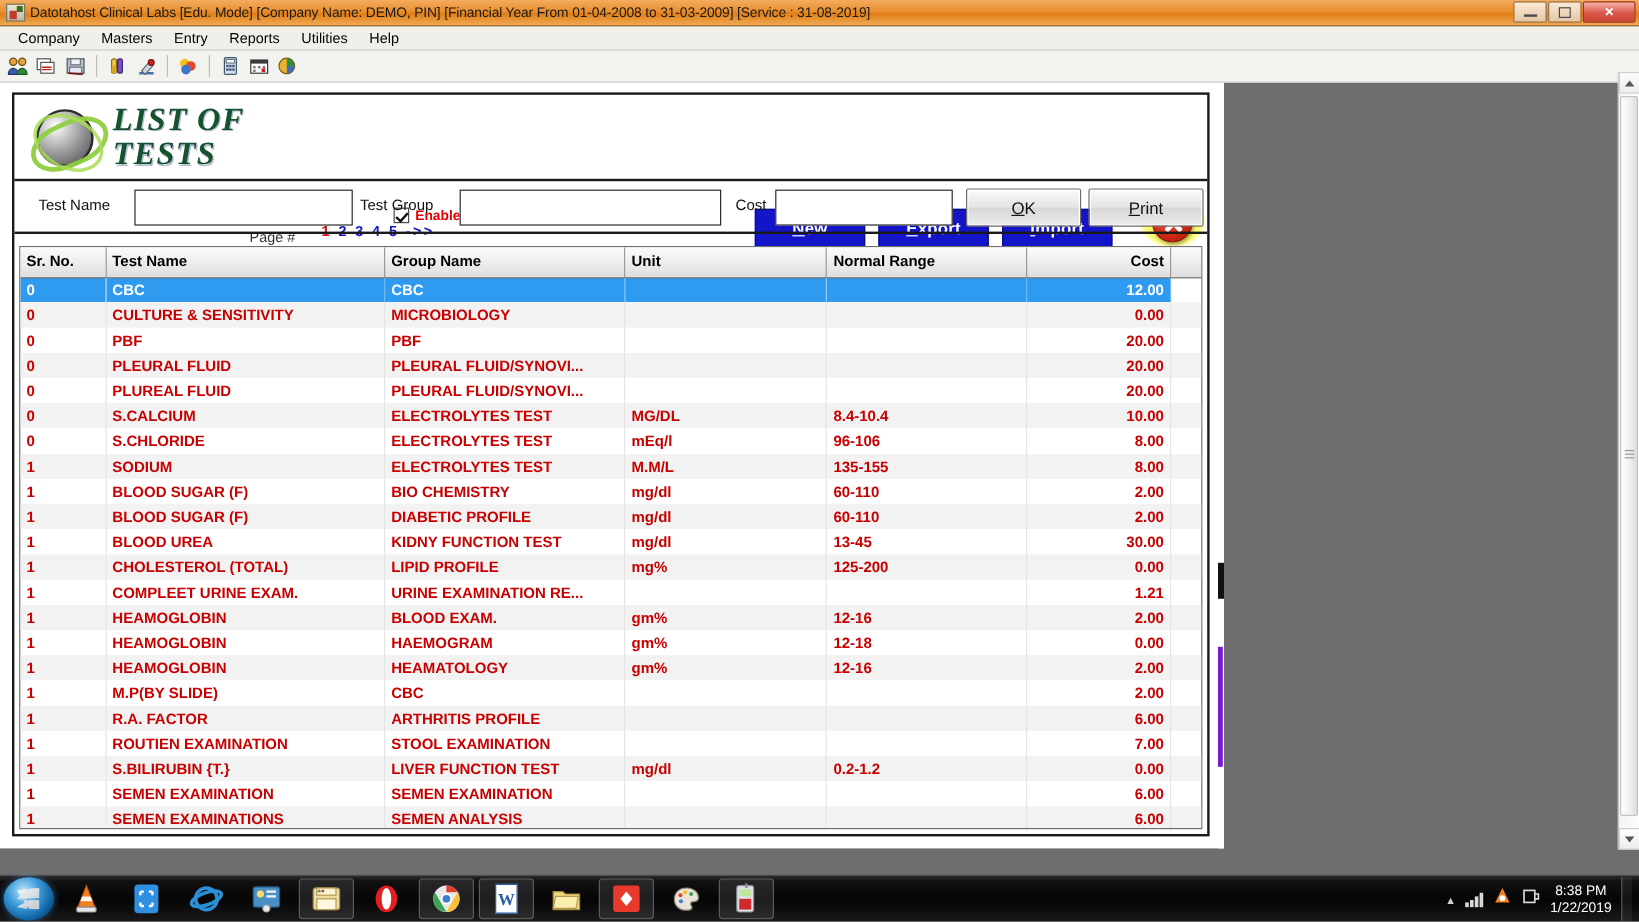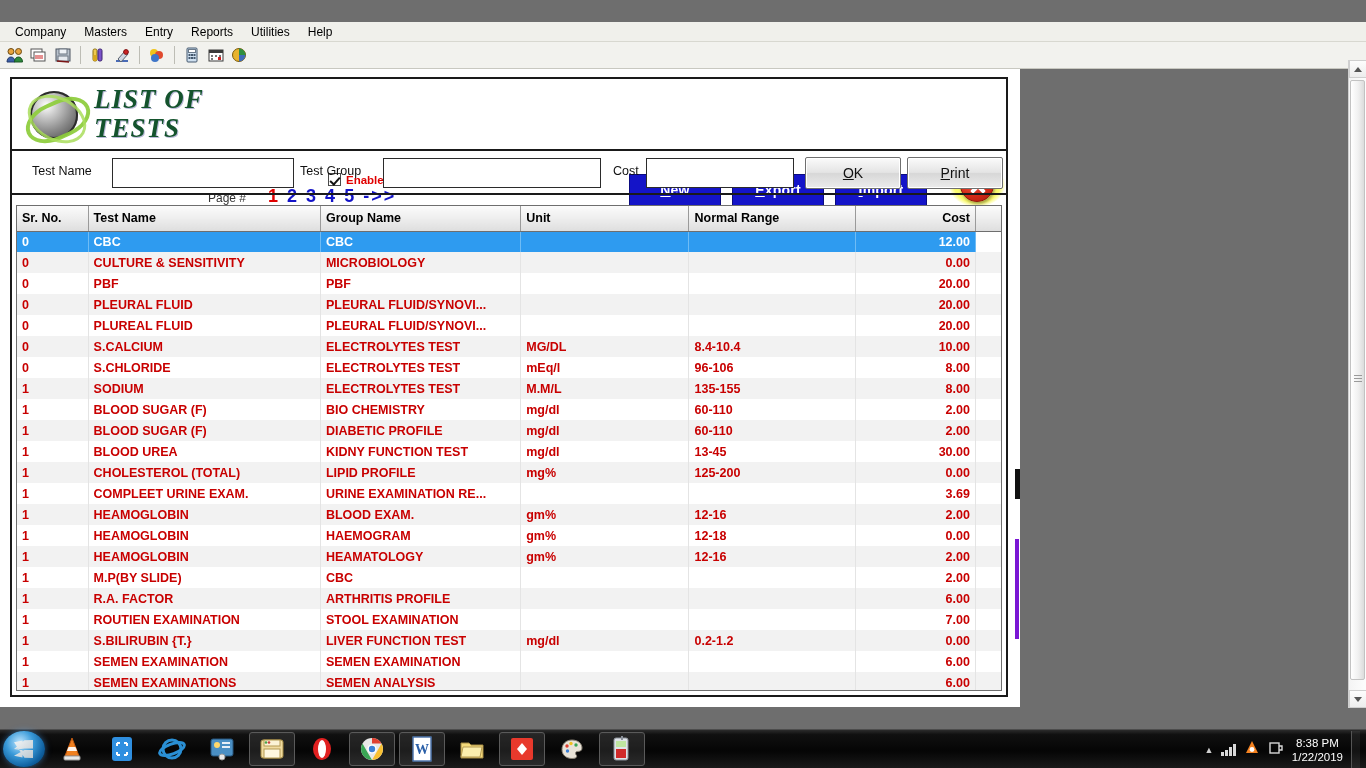--- a/index.html
+++ b/index.html
@@ -102,21 +102,21 @@
     transform: rotate(28deg); opacity:.85;
   }
   .ttl {
     position: absolute; left: 82px; top: 6px;
     font-family: "Liberation Serif", serif;
     font-size: 27px; font-weight: bold; font-style: italic;
     color: #14532d; line-height: 29px; letter-spacing: 1px;
     text-shadow: 1px 1px 0 #b9b9d8;
   }
   .pg-label { position:absolute; left:196px; top:112px; font-size:12px; color:#333; }
-  .pg-nums  { position:absolute; left:256px; top:107px; font-size:18px; font-weight:bold; color:#1414c8; letter-spacing:2px;}
+  .pg-nums  { position:absolute; left:256px; top:107px; font-size:12px; font-weight:bold; color:#1414c8; letter-spacing:2px;}
   .pg-nums .cur { color:#e00000; }
   .res { position:absolute; left:196px; top:130px; font-size:11.5px; color:#333; }
   .showing { position:absolute; left:309px; top:130px; font-size:11.5px; color:#333; }
 
   .efs { position:absolute; left:316px; top:94px; display:flex; align-items:center; gap:5px; }
   .efs .box {
     width:13px; height:13px; border:1px solid #4a4a4a; background:#fff;
     position:relative; flex:none;
   }
   .efs .box:after {
@@ -286,20 +286,33 @@
   .trayclock { color:#fff; font-size:11.5px; text-align:center; line-height:14px; }
   .showdesk { width:9px; height:37px; border-left:1px solid #555; background:rgba(255,255,255,.06); }
   .bars { display:flex; align-items:flex-end; gap:1.5px; height:13px; }
   .bars i { width:2.5px; background:#d8d8d8; display:block; }
 </style>
 </head>
 <body>
 
 <div id="app">
 
+  <div class="titlebar">
+    <div class="tb-icon"></div>
+    <div class="tb-title">Datotahost Clinical Labs [Edu. Mode] [Company Name: DEMO, PIN] [Financial Year From 01-04-2008 to 31-03-2009]  [Service : 31-08-2019]</div>
+    <div class="tb-buttons">
+      <div class="tb-btn">
+          <span class="minglyph"></span>
+        </div>
+      <div class="tb-btn">
+          <span class="maxglyph"></span>
+        </div>
+      <div class="tb-btn close">✕</div>
+    </div>
+  </div>
 
   <div class="menubar">
     <div class="mi">Company</div>
     <div class="mi">Masters</div>
     <div class="mi">Entry</div>
     <div class="mi">Reports</div>
     <div class="mi">Utilities</div>
     <div class="mi">Help</div>
   </div>
 
@@ -574,21 +587,21 @@
                 <td>125-200</td>
                 <td class="num">0.00</td>
                 <td class="spacer"></td>
               </tr>
               <tr>
                 <td>1</td>
                 <td>COMPLEET URINE EXAM.</td>
                 <td>URINE EXAMINATION RE...</td>
                 <td></td>
                 <td></td>
-                <td class="num">3.69</td>
+                <td class="num">1.21</td>
                 <td class="spacer"></td>
               </tr>
               <tr class="alt">
                 <td>1</td>
                 <td>HEAMOGLOBIN</td>
                 <td>BLOOD EXAM.</td>
                 <td>gm%</td>
                 <td>12-16</td>
                 <td class="num">2.00</td>
                 <td class="spacer"></td>

